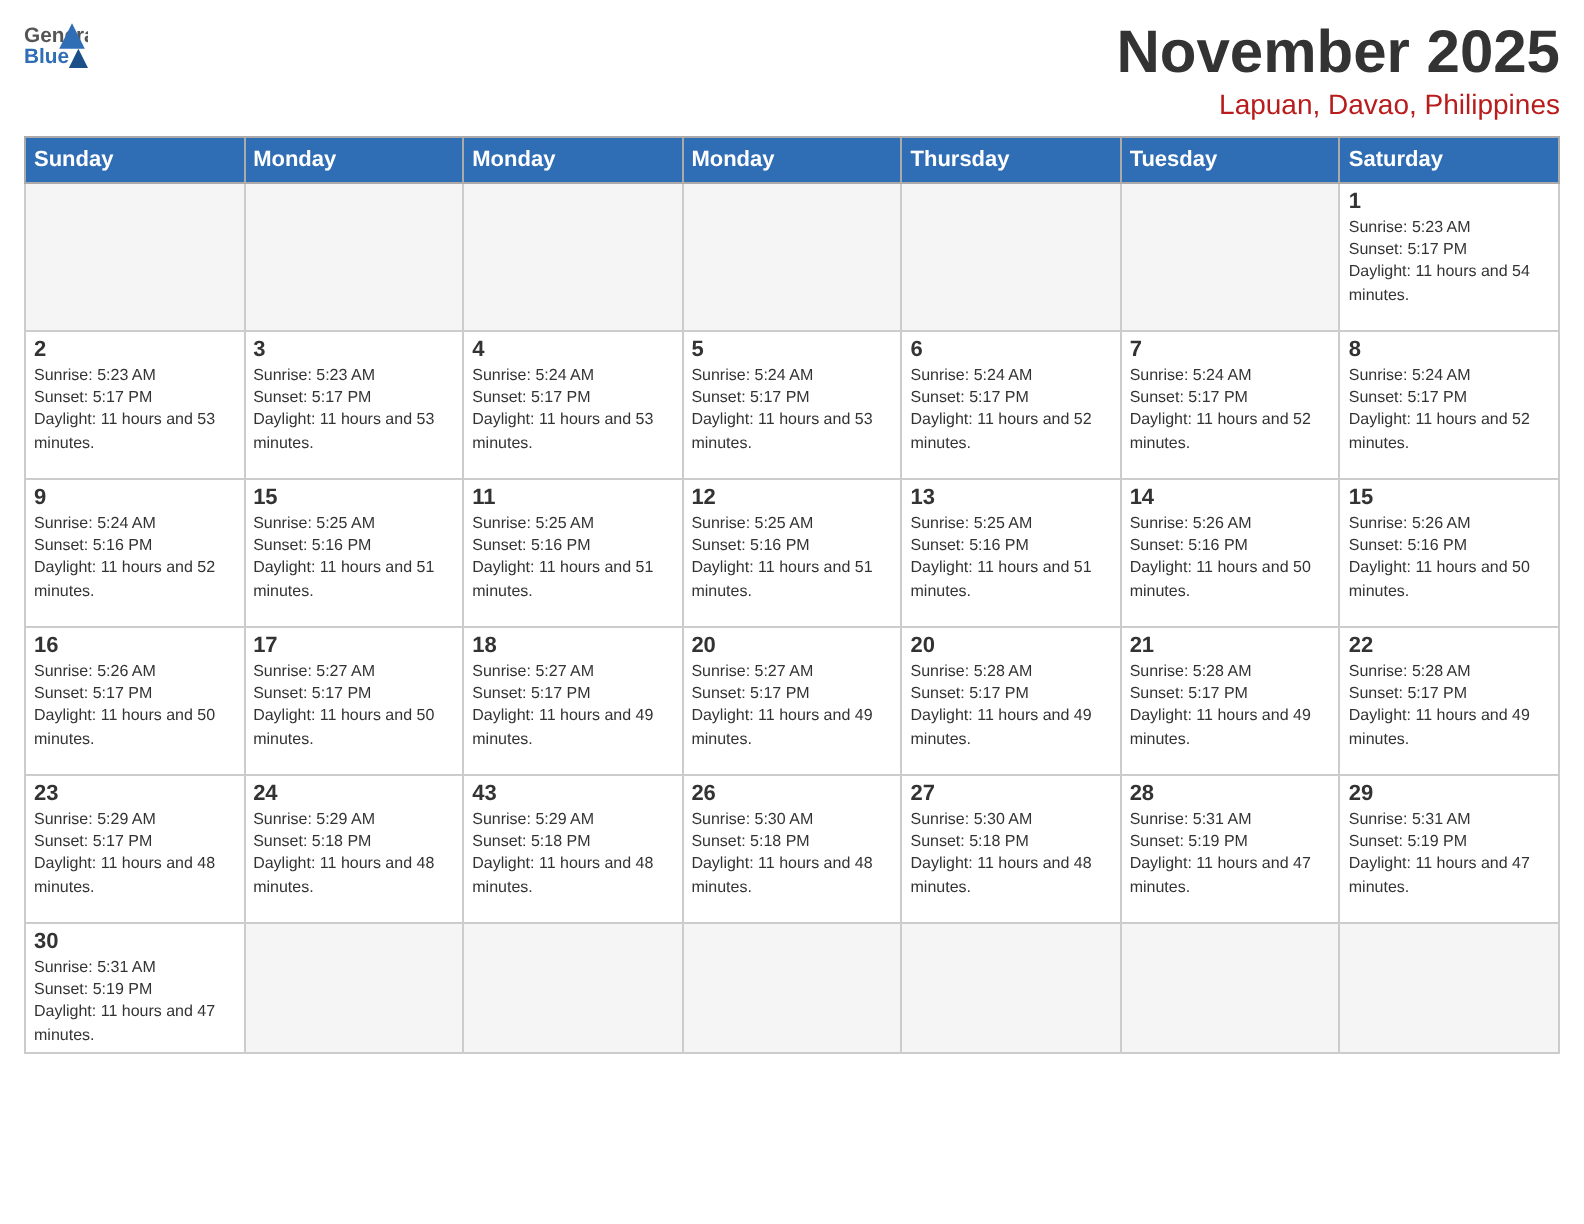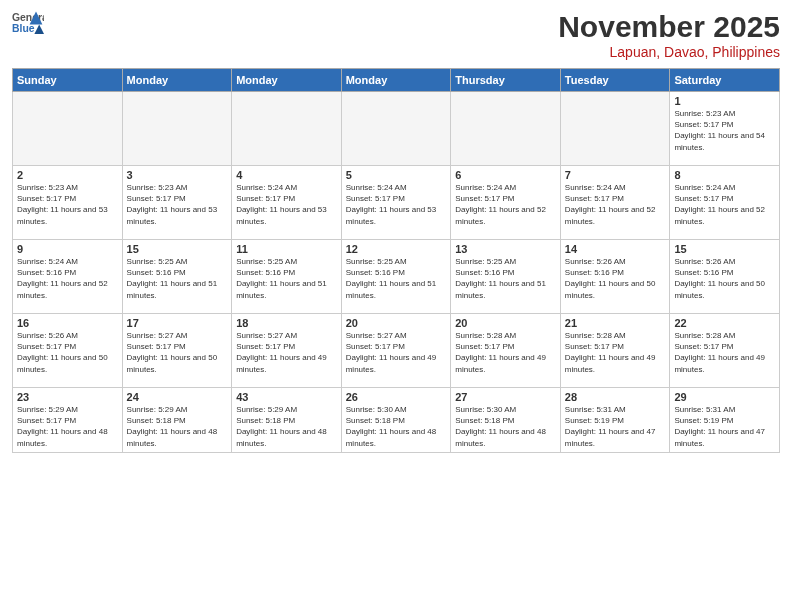--- a/index.html
+++ b/index.html
@@ -243,15 +243,27 @@
           </td>
           <td>
             <span class="day-number">28</span>
             <div class="cell-text">Sunrise: 5:31 AM<br>Sunset: 5:19 PM<br>Daylight: 11 hours and 47 minutes.</div>
           </td>
           <td>
             <span class="day-number">29</span>
             <div class="cell-text">Sunrise: 5:31 AM<br>Sunset: 5:19 PM<br>Daylight: 11 hours and 47 minutes.</div>
           </td>
         </tr>
+        <tr>
+          <td>
+            <span class="day-number">30</span>
+            <div class="cell-text">Sunrise: 5:31 AM<br>Sunset: 5:19 PM<br>Daylight: 11 hours and 47 minutes.</div>
+          </td>
+          <td class="empty-cell"></td>
+          <td class="empty-cell"></td>
+          <td class="empty-cell"></td>
+          <td class="empty-cell"></td>
+          <td class="empty-cell"></td>
+          <td class="empty-cell"></td>
+        </tr>
       </tbody>
   </table>
 </div>
 
 </body></html>

